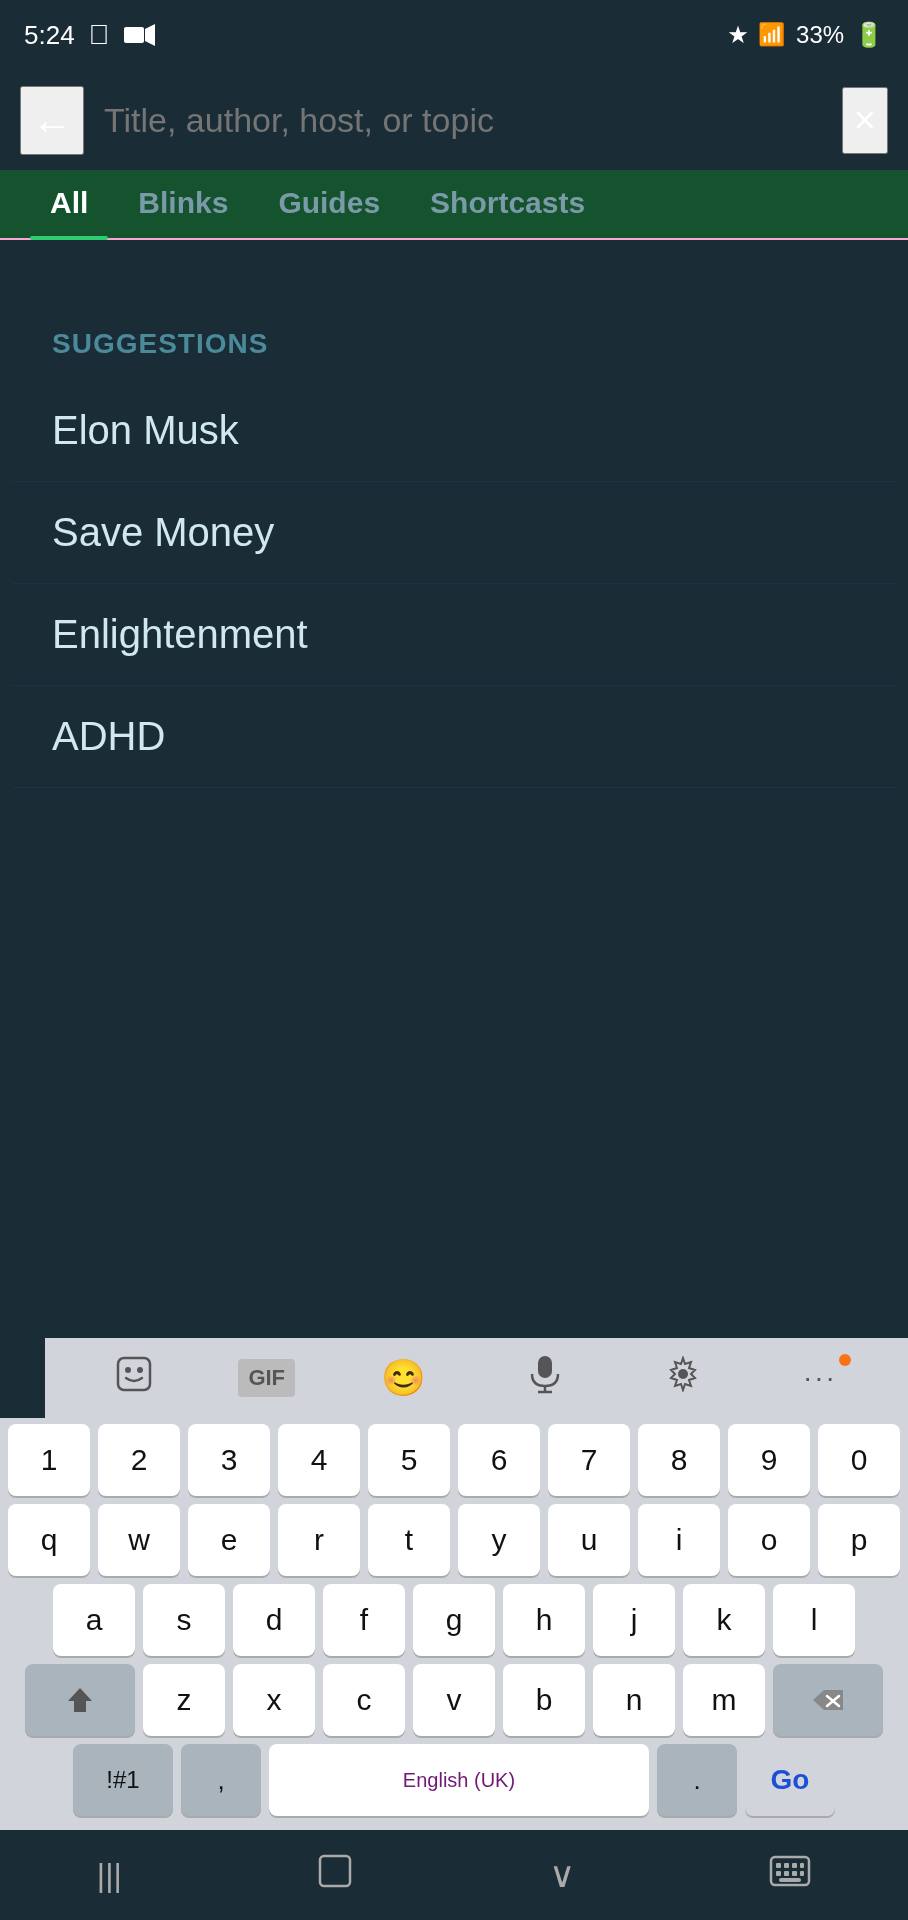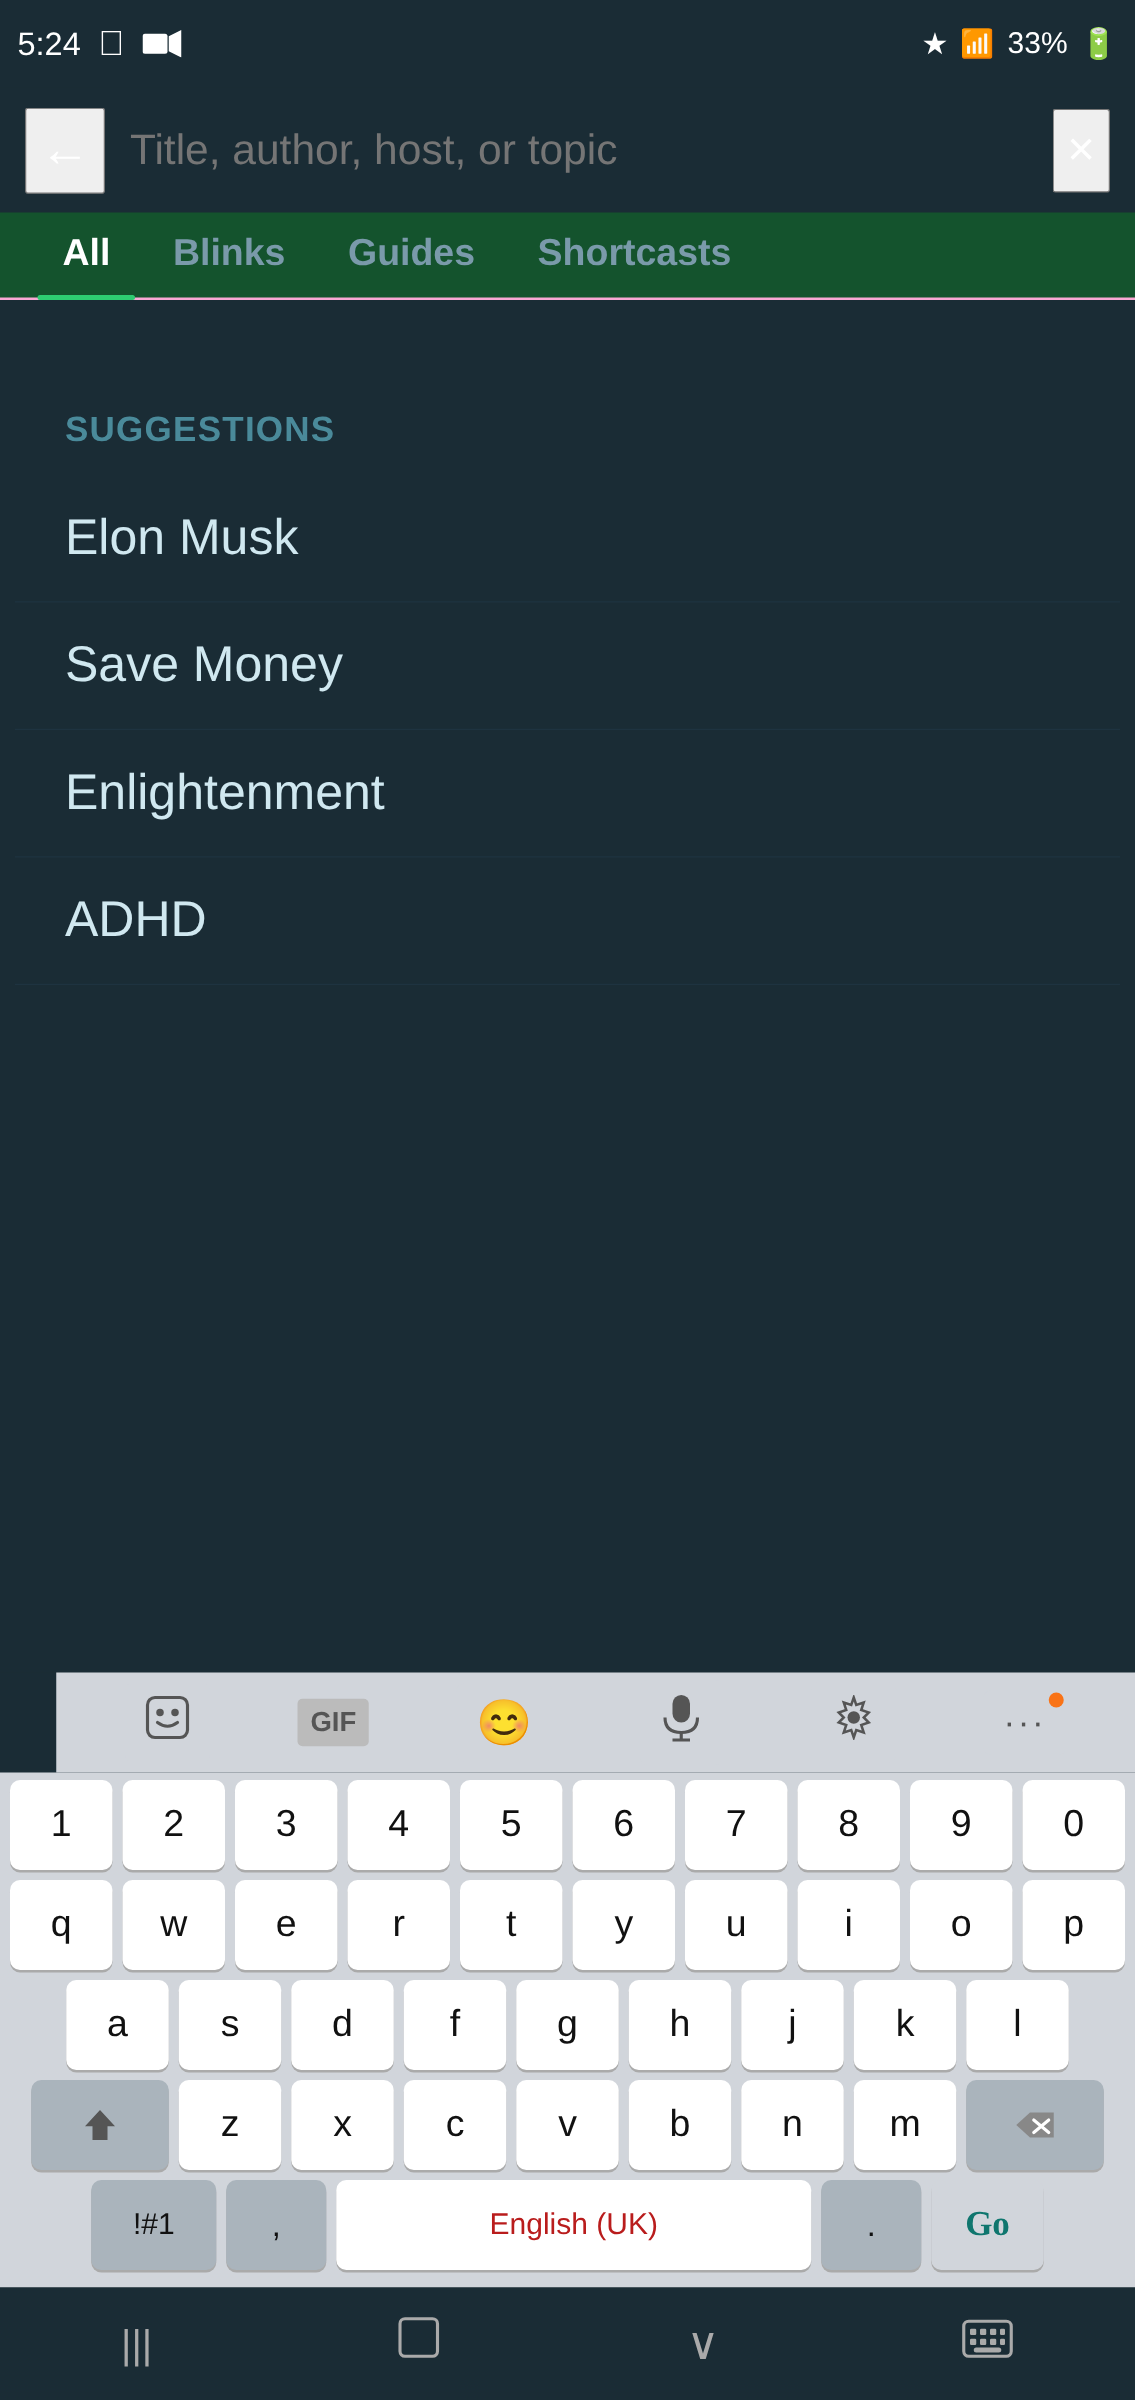--- a/index.html
+++ b/index.html
@@ -15,21 +15,21 @@
       flex-direction: column;
     }
 
     
     .status-bar {
       background: #1a2c35;
       height: 70px;
       display: flex;
       align-items: center;
       justify-content: space-between;
-      padding: 0 14px;
+      padding: 0 24px;
       color: white;
       font-size: 26px;
       font-weight: 500;
     }
 
     .status-left {
       display: flex;
       align-items: center;
       gap: 14px;
     }
@@ -379,23 +379,23 @@
         <path d="M13 4 L2 14 L13 24 L32 24 L32 4 Z" fill="#888"></path>
         <line x1="16" y1="10" x2="28" y2="20" stroke="white" stroke-width="2.5" stroke-linecap="round"></line>
         <line x1="28" y1="10" x2="16" y2="20" stroke="white" stroke-width="2.5" stroke-linecap="round"></line>
       </svg>
     </button>
   </div>
 
   <div class="key-row">
     <button class="key action-key wide" style="font-size:24px; min-width:90px; max-width:100px;">!#1</button>
     <button class="key action-key" style="min-width:72px; max-width:80px;">,</button>
-    <button class="key spacebar" style="font-size:24px; color:#b91c1c;">English (UK)</button>
+    <button class="key spacebar" style="font-size:20px; color:#701a75;">English (UK)</button>
     <button class="key action-key" style="min-width:72px; max-width:80px;">.</button>
-    <button class="key go-key" style="min-width:80px; max-width:90px; color:#0f766e; background:#d1d5db; font-weight:600; font-size:28px;font-family:Liberation Serif, serif;">Go</button>
+    <button class="key go-key" style="min-width:80px; max-width:90px; color:#1d4ed8; background:#d1d5db; font-weight:600; font-size:28px;">Go</button>
   </div>
 </div>
 
 <div class="nav-bar">
   <button class="nav-icon" style="font-size:32px; color:#aaa; background:none; border:none; cursor:pointer;">|||</button>
   <button class="nav-icon" style="font-size:38px; color:#aaa; background:none; border:none; cursor:pointer;">
     <svg width="40" height="40" viewBox="0 0 40 40">
       <rect x="5" y="5" width="30" height="30" rx="4" fill="none" stroke="#aaa" stroke-width="2.5"></rect>
     </svg>
   </button>

